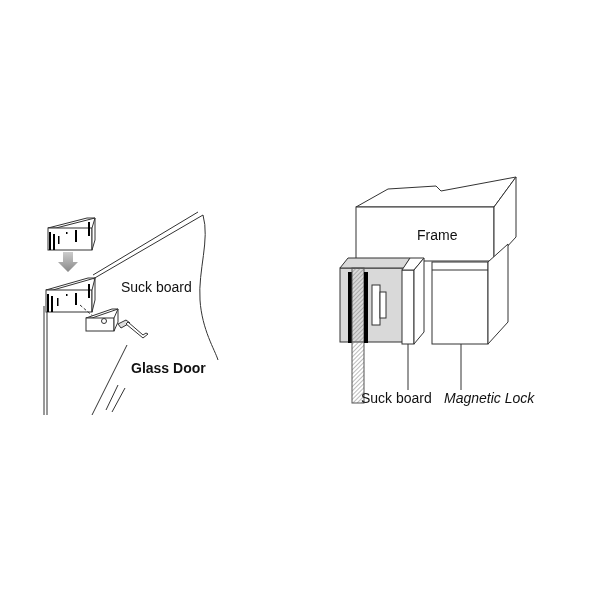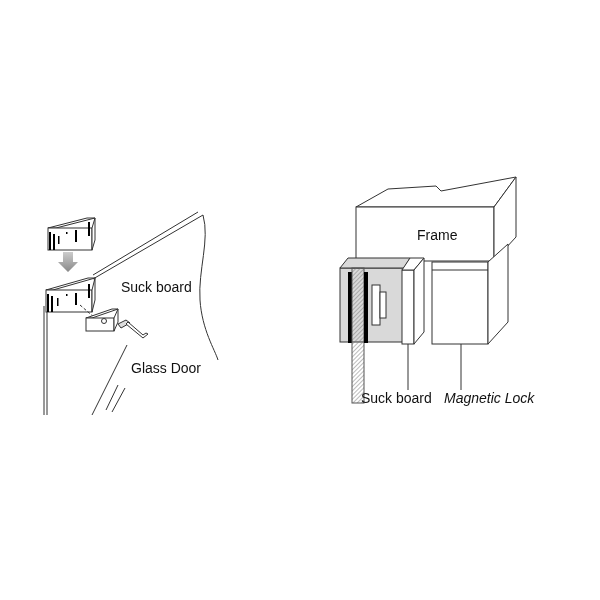--- a/index.html
+++ b/index.html
@@ -92,16 +92,16 @@
     <rect x="432" y="262" width="56" height="82"></rect>
     <line x1="432" y1="270" x2="488" y2="270"></line>
     <polygon points="488,262 508,244 508,322 488,344"></polygon>
 
     <line x1="408" y1="344" x2="408" y2="390"></line>
     <line x1="461" y1="344" x2="461" y2="390"></line>
   </g>
 </svg>
 
 <div class="lbl" style="left:121px;top:279px;">Suck  board</div>
-<div class="lbl" style="left:131px;top:360px;">Glass Door</div>
+<div class="lbl" style="left:131px;top:360px;font-weight:bold;">Glass Door</div>
 <div class="lbl" style="left:401px;top:227px;margin-left:16px;">Frame</div>
 <div class="lbl" style="left:361px;top:390px;">Suck  board</div>
 <div class="lbl" style="left:444px;top:390px;font-style:italic;">Magnetic Lock</div>
 
 </body></html>

